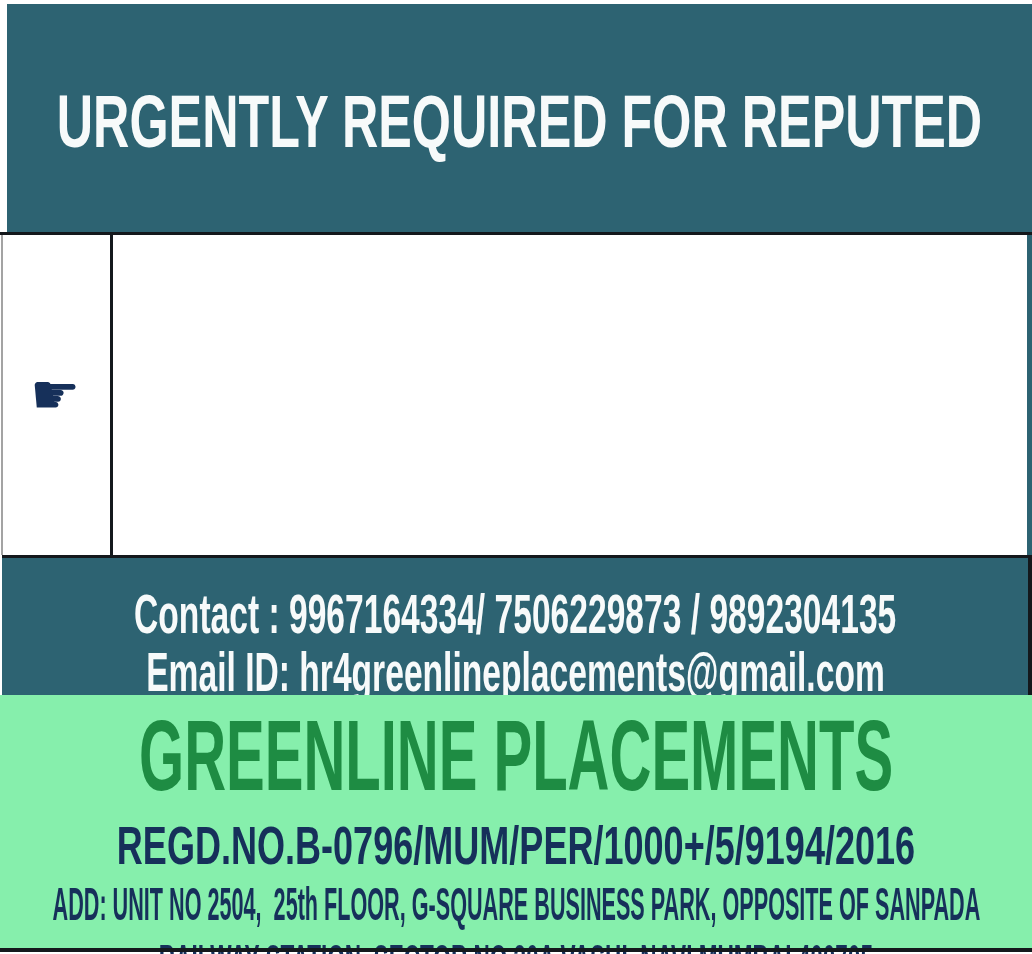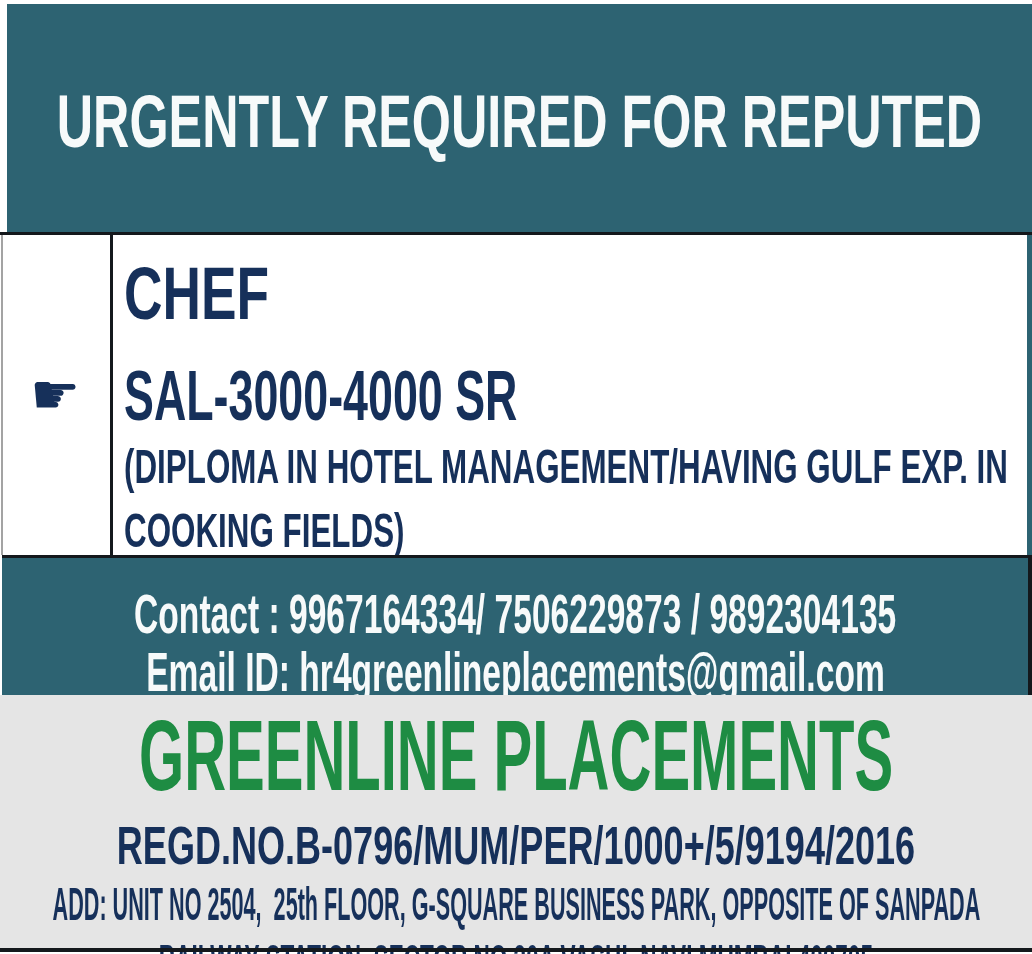--- a/index.html
+++ b/index.html
@@ -73,21 +73,21 @@
     display: flex; flex-direction: column;
     align-items: center; justify-content: center;
     text-align: center;
   }
   .banner-contact .cl { font-size: 56px; line-height: 1.04; }
 
   
   .footer {
     position: absolute;
     top: 695px; left: 0; width: 1032px; height: 253px;
-    background: #e5e5e5;
+    background: #86efac;
     color: var(--navy, #16305a);
     display: flex; flex-direction: column; align-items: center;
     text-align: center;
   }
   .agency-name { font-size: 100px; line-height: 1; margin-top: 10px; color: var(--green, #1e8c43); }
   .agency-regd { font-size: 53px;  line-height: 1; margin-top: 14px; }
   .agency-add1 { font-size: 47px;  line-height: 1; margin-top: 8px; }
   .agency-add2 { font-size: 47px;  line-height: 1; margin-top: 10px; }
 </style>
 </head>
@@ -101,28 +101,20 @@
 
   <div class="hline" style="top:232px;height:3px"></div>
 
   <section class="job">
     <div class="job-hairline"></div>
     <div class="job-rail">
       <span class="hand">☛</span>
     </div>
     <div class="job-divider"></div>
 
-    <div class="job-content">
-      <div class="job-title"><span class="cond left" style="--sx:.72">CHEF</span></div>
-      <div class="job-salary"><span class="cond left" style="--sx:.64">SAL-3000-4000 SR</span></div>
-      <div class="job-req">
-        <div><span class="cond left" style="--sx:.64">(DIPLOMA IN HOTEL MANAGEMENT/HAVING GULF EXP. IN</span></div>
-        <div><span class="cond left" style="--sx:.64">COOKING FIELDS)</span></div>
-      </div>
-    </div>
 
     <div class="job-teal-strip"></div>
   </section>
 
   <section class="banner-contact">
     <div class="cl"><span class="cond" style="--sx:.60">Contact : 9967164334/ 7506229873 / 9892304135</span></div>
     <div class="cl"><span class="cond" style="--sx:.60">Email ID: hr4greenlineplacements@gmail.com</span></div>
   </section>
 
   <section class="footer">

